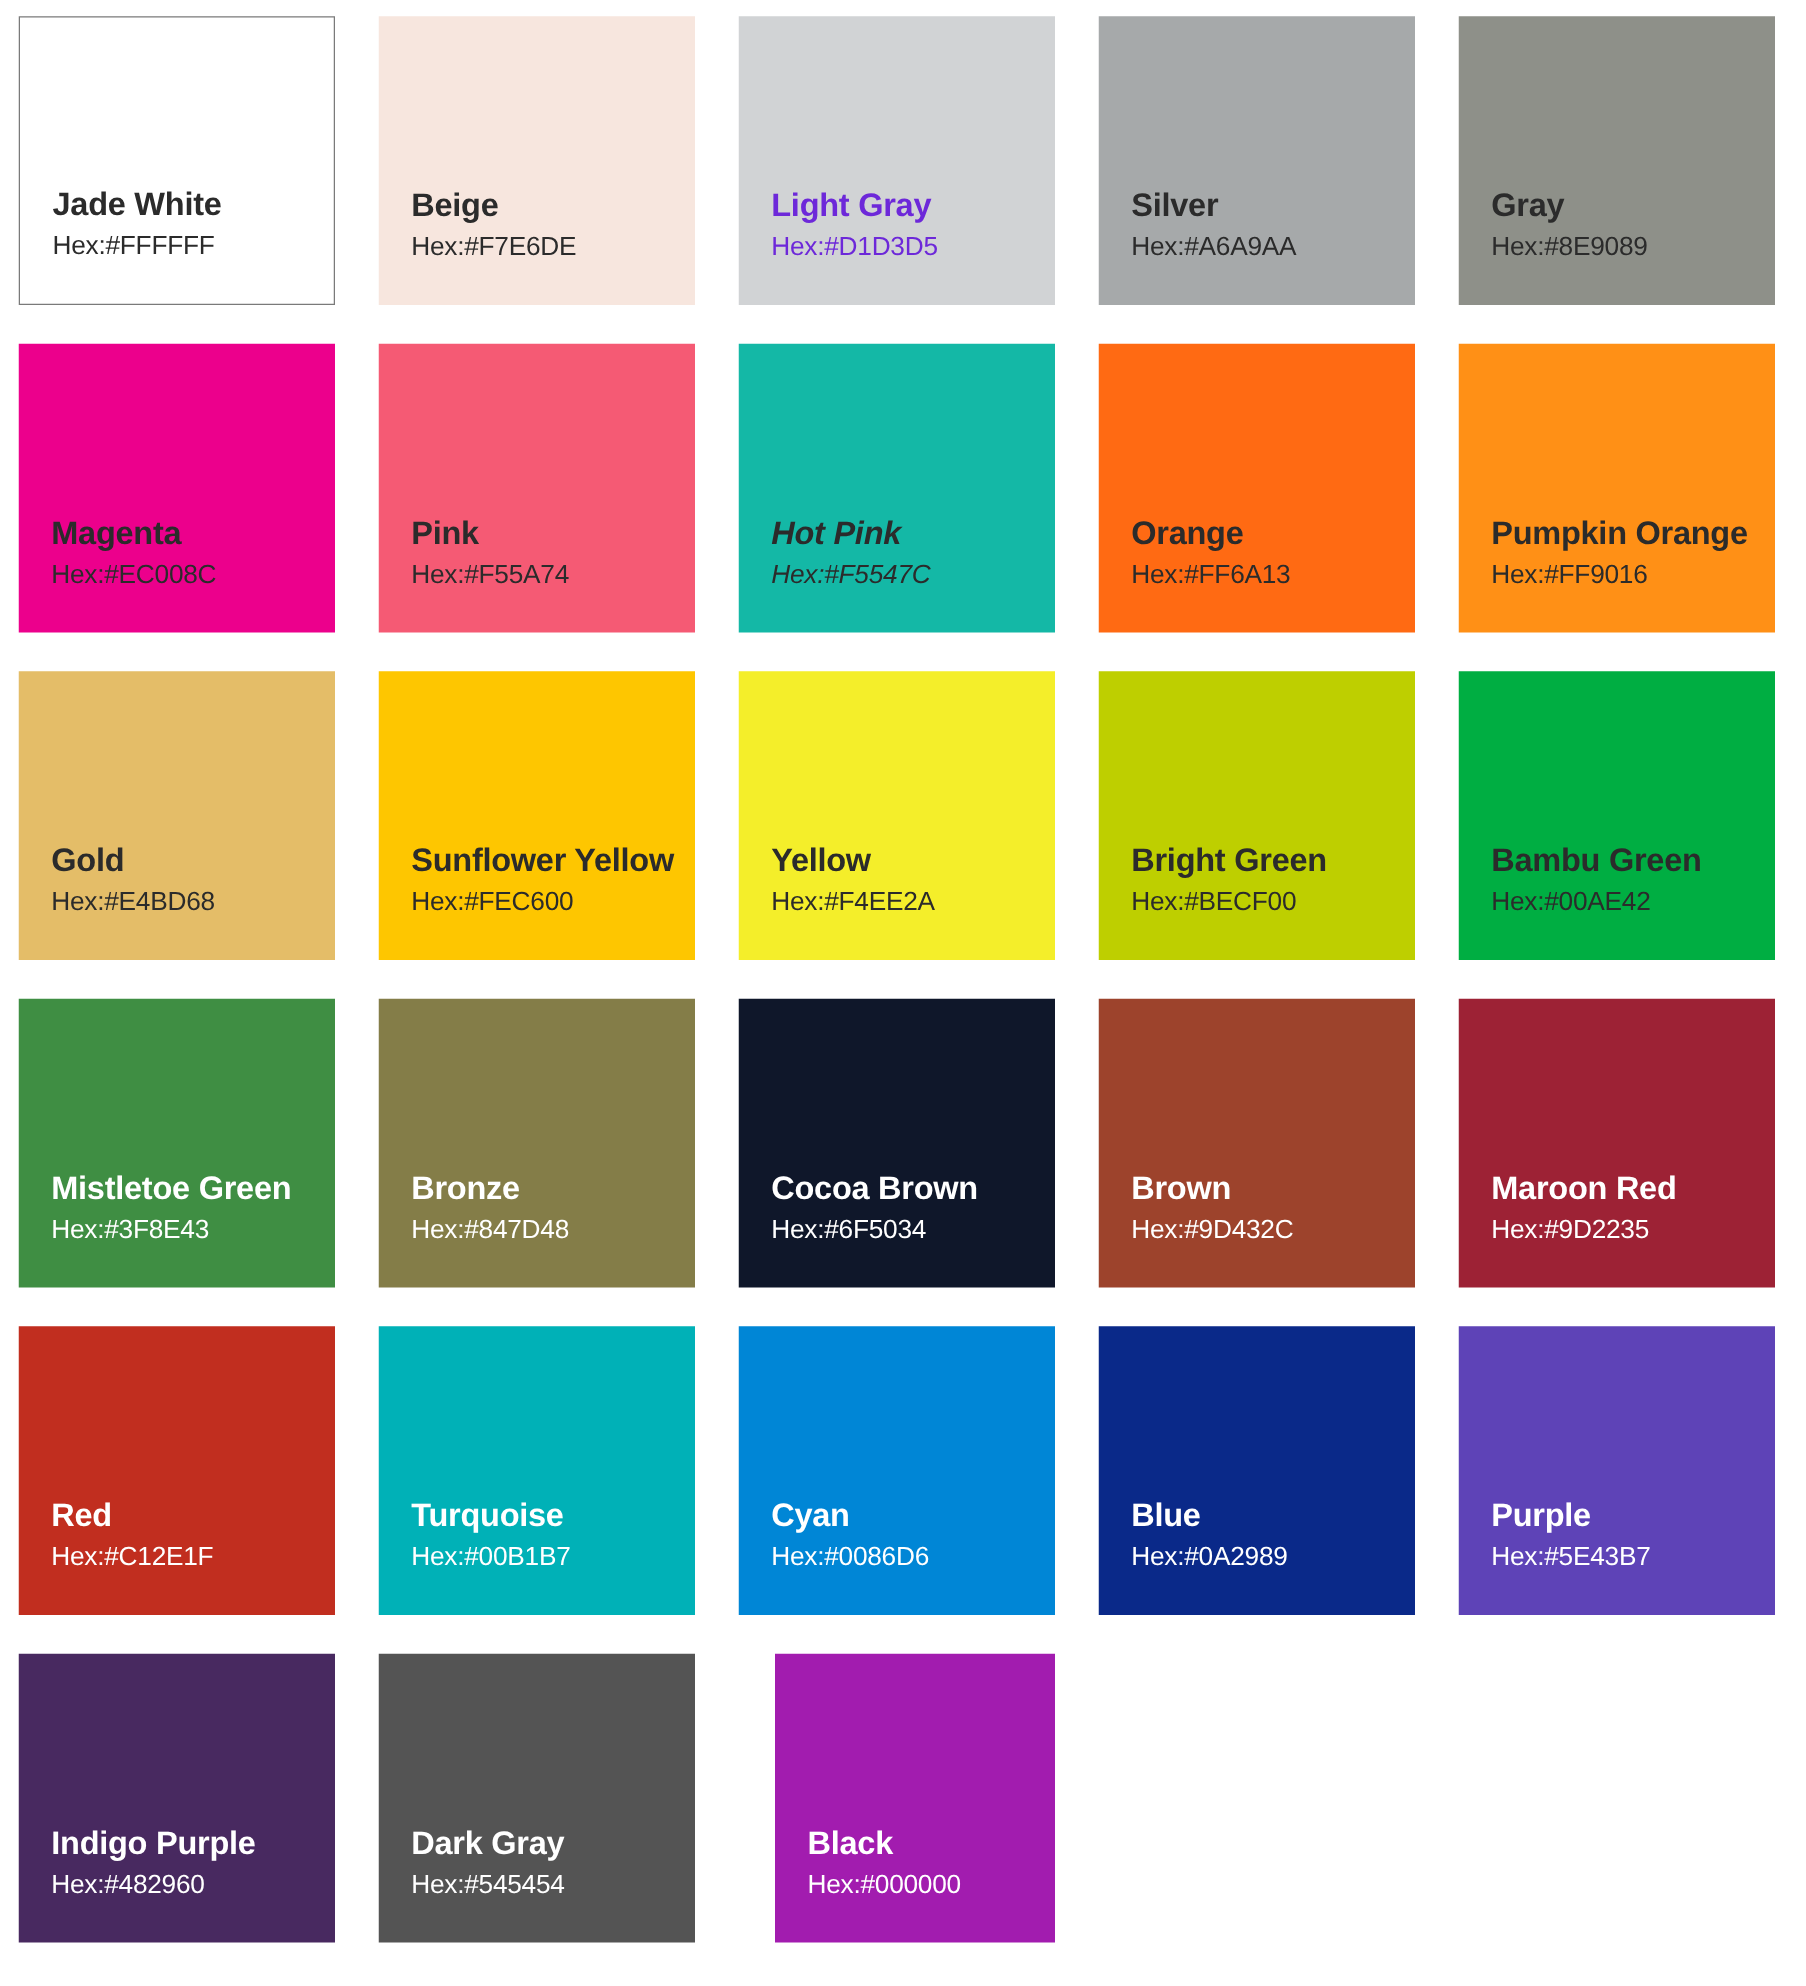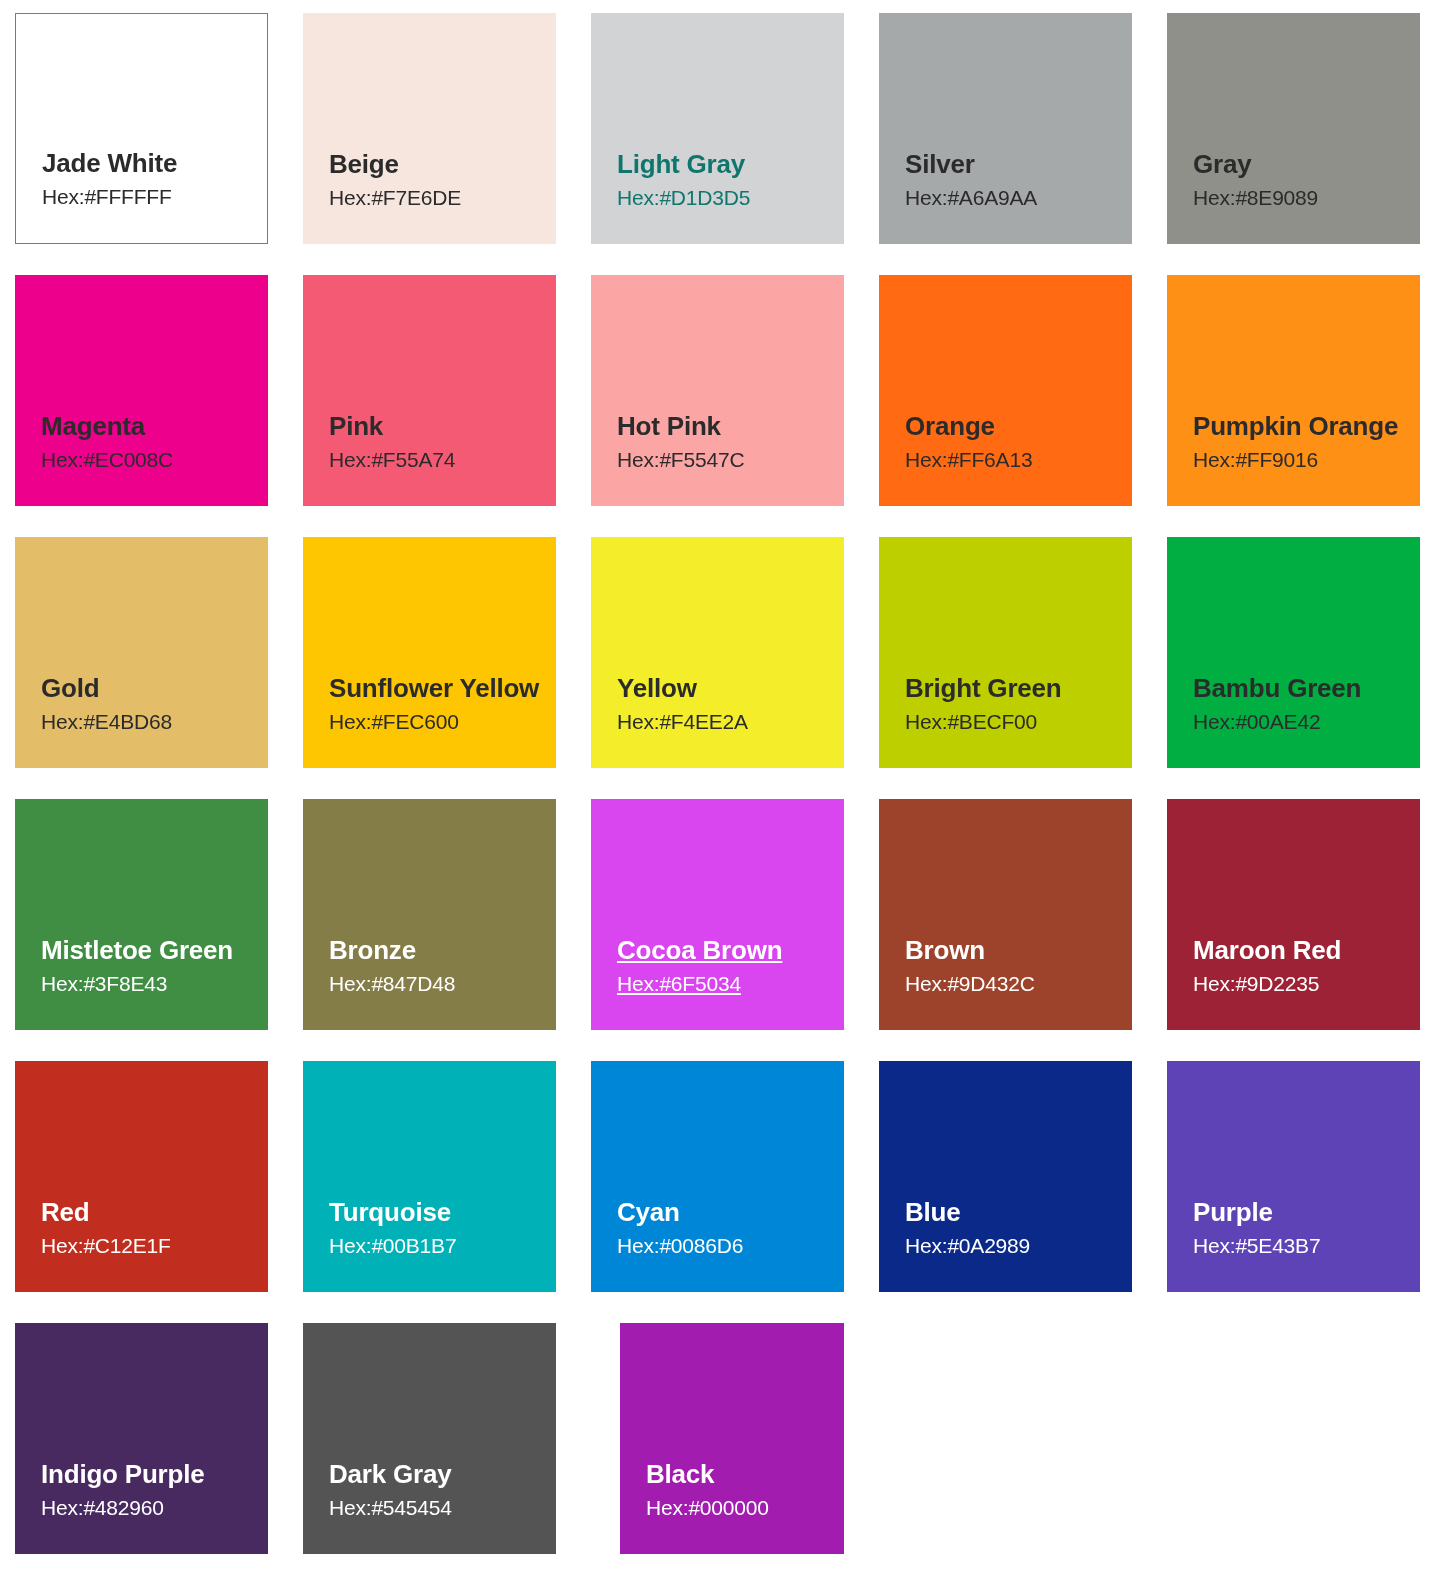--- a/index.html
+++ b/index.html
@@ -60,41 +60,41 @@
 <div id="palette-sheet">
   <div class="swatch-grid">
       <div class="swatch outlined" style="background: rgb(255, 255, 255); color: rgb(43, 43, 43);">
         <div class="swatch-name">Jade White</div>
         <div class="swatch-hex">Hex:#FFFFFF</div>
       </div>
       <div class="swatch" style="background: rgb(247, 230, 222); color: rgb(43, 43, 43);">
         <div class="swatch-name">Beige</div>
         <div class="swatch-hex">Hex:#F7E6DE</div>
       </div>
-      <div class="swatch" style="background: rgb(209, 211, 213); color: #0f766e;">
+      <div class="swatch" style="background: rgb(209, 211, 213); color: #6d28d9;">
         <div class="swatch-name">Light Gray</div>
         <div class="swatch-hex">Hex:#D1D3D5</div>
       </div>
       <div class="swatch" style="background: rgb(166, 169, 170); color: rgb(43, 43, 43);">
         <div class="swatch-name">Silver</div>
         <div class="swatch-hex">Hex:#A6A9AA</div>
       </div>
       <div class="swatch" style="background: rgb(142, 144, 137); color: rgb(43, 43, 43);">
         <div class="swatch-name">Gray</div>
         <div class="swatch-hex">Hex:#8E9089</div>
       </div>
       <div class="swatch" style="background: rgb(236, 0, 140); color: rgb(43, 43, 43);">
         <div class="swatch-name">Magenta</div>
         <div class="swatch-hex">Hex:#EC008C</div>
       </div>
       <div class="swatch" style="background: rgb(245, 90, 116); color: rgb(43, 43, 43);">
         <div class="swatch-name">Pink</div>
         <div class="swatch-hex">Hex:#F55A74</div>
       </div>
-      <div class="swatch" style="background: #fca5a5; color: rgb(43, 43, 43);">
+      <div class="swatch" style="background: #14b8a6; color: rgb(43, 43, 43); font-style: italic;">
         <div class="swatch-name">Hot Pink</div>
         <div class="swatch-hex">Hex:#F5547C</div>
       </div>
       <div class="swatch" style="background: rgb(255, 106, 19); color: rgb(43, 43, 43);">
         <div class="swatch-name">Orange</div>
         <div class="swatch-hex">Hex:#FF6A13</div>
       </div>
       <div class="swatch" style="background: rgb(255, 144, 22); color: rgb(43, 43, 43);">
         <div class="swatch-name">Pumpkin Orange</div>
         <div class="swatch-hex">Hex:#FF9016</div>
@@ -120,21 +120,21 @@
         <div class="swatch-hex">Hex:#00AE42</div>
       </div>
       <div class="swatch" style="background: rgb(63, 142, 67); color: rgb(255, 255, 255);">
         <div class="swatch-name">Mistletoe Green</div>
         <div class="swatch-hex">Hex:#3F8E43</div>
       </div>
       <div class="swatch" style="background: rgb(132, 125, 72); color: rgb(255, 255, 255);">
         <div class="swatch-name">Bronze</div>
         <div class="swatch-hex">Hex:#847D48</div>
       </div>
-      <div class="swatch" style="background: #d946ef; color: rgb(255, 255, 255); text-decoration: underline;">
+      <div class="swatch" style="background: #0f172a; color: rgb(255, 255, 255);">
         <div class="swatch-name">Cocoa Brown</div>
         <div class="swatch-hex">Hex:#6F5034</div>
       </div>
       <div class="swatch" style="background: rgb(157, 67, 44); color: rgb(255, 255, 255);">
         <div class="swatch-name">Brown</div>
         <div class="swatch-hex">Hex:#9D432C</div>
       </div>
       <div class="swatch" style="background: rgb(157, 34, 53); color: rgb(255, 255, 255);">
         <div class="swatch-name">Maroon Red</div>
         <div class="swatch-hex">Hex:#9D2235</div>

